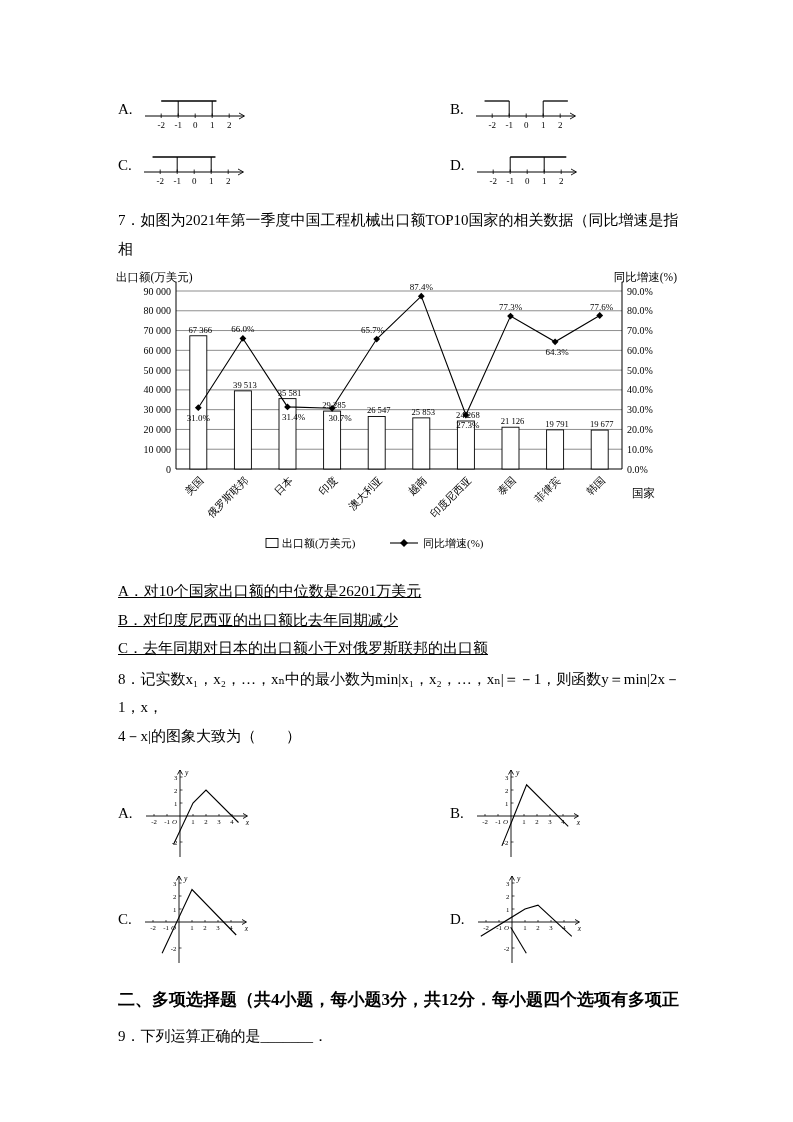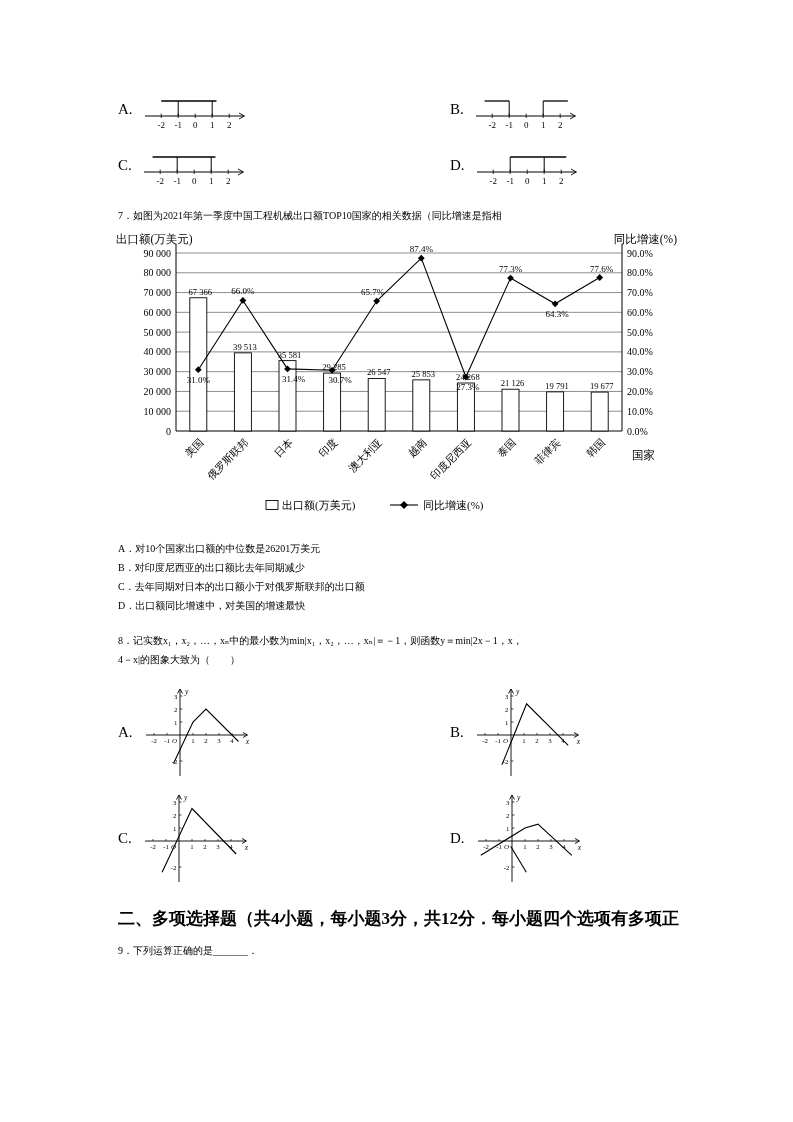--- a/index.html
+++ b/index.html
@@ -9,24 +9,24 @@
     width:793px; height:1122px; margin:0 auto; background:#ffffff; color:#000;
     padding:88px 108px 40px 118px; position:relative; overflow:hidden;
   }
   svg { display:block; }
   svg text { fill:#000; font-family:"Liberation Serif","DejaVu Serif",serif; }
 
   .nl-grid { display:grid; grid-template-columns:332px 1fr; row-gap:14px; margin-bottom:20px; }
   .nl-item { display:flex; align-items:center; gap:10px; font-size:15px; }
   .opt-label { flex:0 0 auto; }
 
-  .qtext { font-size:10px; line-height:1.9; }
+  .qtext { font-size:15px; line-height:1.9; }
   .q7-block { margin-bottom:4px; }
   .chart-wrap { margin:6px 0 8px -4px; }
-  .q7-options { margin-bottom:16px; }
+  .q7-options { margin-bottom:2px;text-decoration:underline; }
   .q8-block { margin-bottom:16px; }
 
   .graph-grid { display:grid; grid-template-columns:332px 1fr; row-gap:12px; margin:4px 0 16px 0; }
   .g-item { display:flex; align-items:center; gap:10px; font-size:15px; }
 
   .section-head { font-weight:700; font-size:17px; line-height:2.1; margin:4px 0 4px 0; }
   .q9 { margin-top:4px; }
 </style>
 </head>
 <body>
@@ -214,21 +214,20 @@
         <line x1="276" y1="274" x2="304" y2="274" stroke="#000" stroke-width="1.1"></line>
         <path d="M290 270 L294 274 L290 278 L286 274 Z" fill="#000"></path>
         <text x="309" y="278" font-size="11">同比增速(%)</text>
       </svg>
   </div>
 
   <div class="qtext q7-options">
     <div>A．对10个国家出口额的中位数是26201万美元</div>
     <div>B．对印度尼西亚的出口额比去年同期减少</div>
     <div>C．去年同期对日本的出口额小于对俄罗斯联邦的出口额</div>
-    <div>D．出口额同比增速中，对美国的增速最快</div>
   </div>
 
   <div class="qtext q8-block">
     <div>8．记实数x₁，x₂，…，xₙ中的最小数为min|x₁，x₂，…，xₙ|＝－1，则函数y＝min|2x－1，x，</div>
     <div>4－x|的图象大致为（　　）</div>
   </div>
 
   <div class="graph-grid">
     <div class="g-item">
       <span class="opt-label">A.</span>

